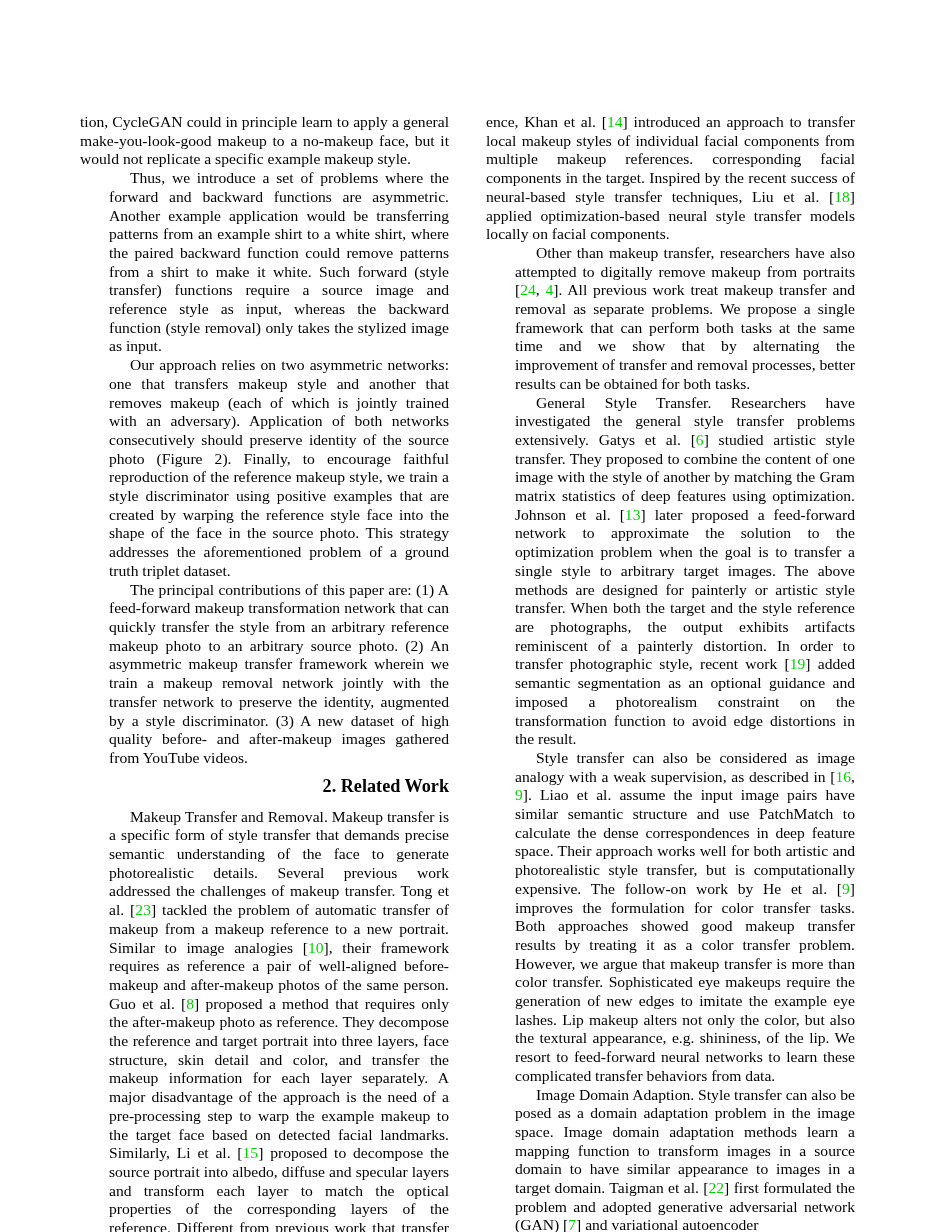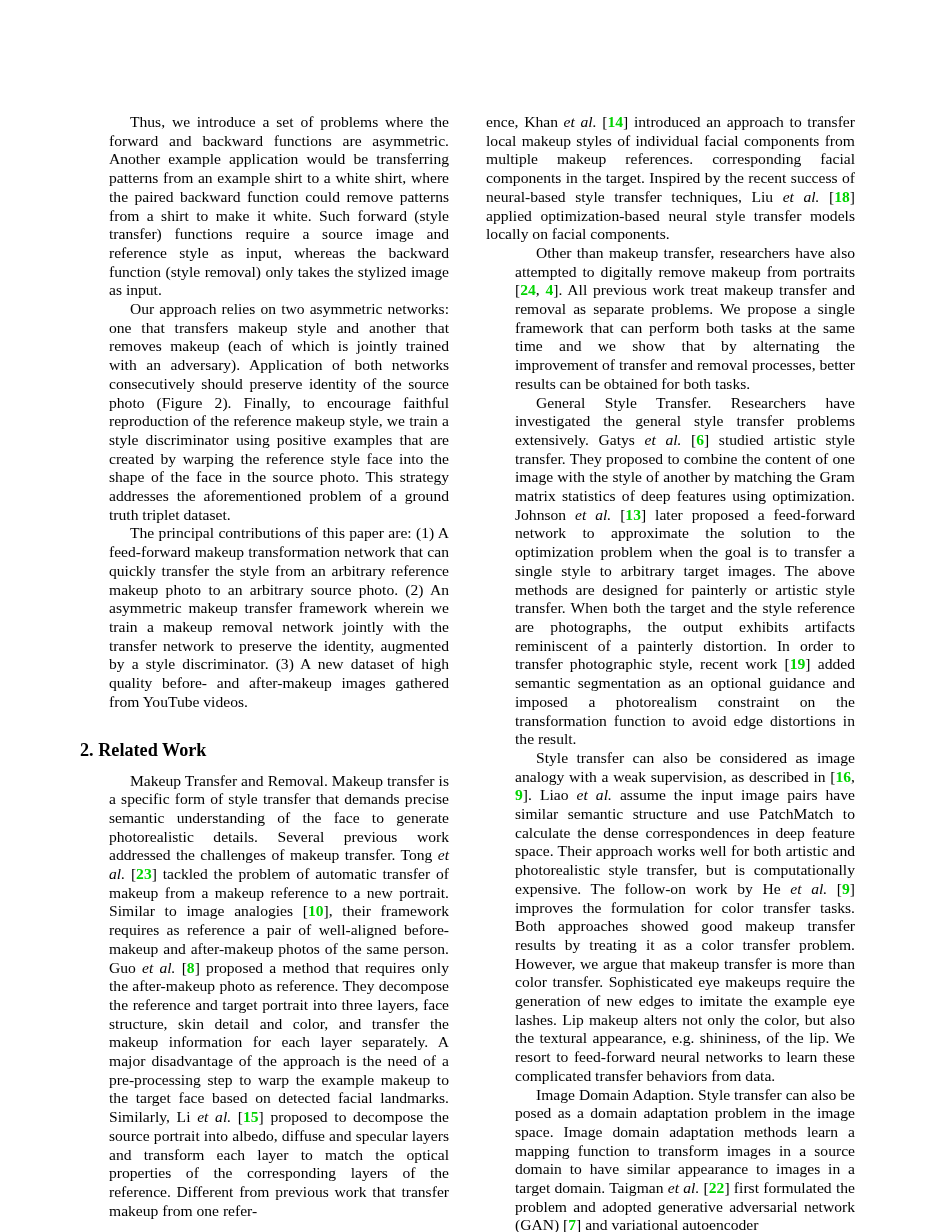--- a/index.html
+++ b/index.html
@@ -30,37 +30,37 @@
   p.para {
     margin: 0;
     padding: 0;
   }
   p.para.indent { text-indent: 21px; margin-left: 29px; }
 
   h2.section-heading {
     font-size: 18.2px;
     line-height: 20px;
     font-weight: bold;
-    margin: 28px 0 12px 0;
-    text-align: left;
+    margin: 8px 0 12px 0;
+    text-align: right;
   }
 
-  .seg-i { font-style: italic; }
+  .seg-i { }
   .seg-b { font-weight: normal; }
   .seg-cite {
     color: var(--cite-color, #00d400);
     cursor: pointer;
-    font-weight: bold;
   }
 </style>
 </head>
 <body>
 
 <div class="page">
   <div class="column col-left">
+      <p class="para"><span>tion, CycleGAN could in principle learn to apply a general make-you-look-good makeup to a no-makeup face, but it would not replicate a specific example makeup style.</span></p>
       <p class="para indent"><span>Thus, we introduce a set of problems where the forward and backward functions are asymmetric. Another example application would be transferring patterns from an example shirt to a white shirt, where the paired backward function could remove patterns from a shirt to make it white. Such forward (style transfer) functions require a source image and reference style as input, whereas the backward function (style removal) only takes the stylized image as input.</span></p>
       <p class="para indent"><span>Our approach relies on two asymmetric networks: one that transfers makeup style and another that removes makeup (each of which is jointly trained with an adversary). Application of both networks consecutively should preserve identity of the source photo (Figure 2). Finally, to encourage faithful reproduction of the reference makeup style, we train a style discriminator using positive examples that are created by warping the reference style face into the shape of the face in the source photo. This strategy addresses the aforementioned problem of a ground truth triplet dataset.</span></p>
       <p class="para indent"><span>The principal contributions of this paper are: (1) A feed-forward makeup transformation network that can quickly transfer the style from an arbitrary reference makeup photo to an arbitrary source photo. (2) An asymmetric makeup transfer framework wherein we train a makeup removal network jointly with the transfer network to preserve the identity, augmented by a style discriminator. (3) A new dataset of high quality before- and after-makeup images gathered from YouTube videos.</span></p>
       <h2 class="section-heading">2. Related Work</h2>
       <p class="para indent"><span class="seg-b">Makeup Transfer and Removal.</span><span> Makeup transfer is a specific form of style transfer that demands precise semantic understanding of the face to generate photorealistic details. Several previous work addressed the challenges of makeup transfer. Tong </span><span class="seg-i">et al.</span><span> [</span><span class="seg-cite">23</span><span>] tackled the problem of automatic transfer of makeup from a makeup reference to a new portrait. Similar to image analogies [</span><span class="seg-cite">10</span><span>], their framework requires as reference a pair of well-aligned before-makeup and after-makeup photos of the same person. Guo </span><span class="seg-i">et al.</span><span> [</span><span class="seg-cite">8</span><span>] proposed a method that requires only the after-makeup photo as reference. They decompose the reference and target portrait into three layers, face structure, skin detail and color, and transfer the makeup information for each layer separately. A major disadvantage of the approach is the need of a pre-processing step to warp the example makeup to the target face based on detected facial landmarks. Similarly, Li </span><span class="seg-i">et al.</span><span> [</span><span class="seg-cite">15</span><span>] proposed to decompose the source portrait into albedo, diffuse and specular layers and transform each layer to match the optical properties of the corresponding layers of the reference. Different from previous work that transfer makeup from one refer-</span></p>
     </div>
   <div class="column col-right">
       <p class="para"><span>ence, Khan </span><span class="seg-i">et al.</span><span> [</span><span class="seg-cite">14</span><span>] introduced an approach to transfer local makeup styles of individual facial components from multiple makeup references. corresponding facial components in the target. Inspired by the recent success of neural-based style transfer techniques, Liu </span><span class="seg-i">et al.</span><span> [</span><span class="seg-cite">18</span><span>] applied optimization-based neural style transfer models locally on facial components.</span></p>
       <p class="para indent"><span>Other than makeup transfer, researchers have also attempted to digitally remove makeup from portraits [</span><span class="seg-cite">24</span><span>, </span><span class="seg-cite">4</span><span>]. All previous work treat makeup transfer and removal as separate problems. We propose a single framework that can perform both tasks at the same time and we show that by alternating the improvement of transfer and removal processes, better results can be obtained for both tasks.</span></p>
       <p class="para indent"><span class="seg-b">General Style Transfer.</span><span> Researchers have investigated the general style transfer problems extensively. Gatys </span><span class="seg-i">et al.</span><span> [</span><span class="seg-cite">6</span><span>] studied artistic style transfer. They proposed to combine the content of one image with the style of another by matching the Gram matrix statistics of deep features using optimization. Johnson </span><span class="seg-i">et al.</span><span> [</span><span class="seg-cite">13</span><span>] later proposed a feed-forward network to approximate the solution to the optimization problem when the goal is to transfer a single style to arbitrary target images. The above methods are designed for painterly or artistic style transfer. When both the target and the style reference are photographs, the output exhibits artifacts reminiscent of a painterly distortion. In order to transfer photographic style, recent work [</span><span class="seg-cite">19</span><span>] added semantic segmentation as an optional guidance and imposed a photorealism constraint on the transformation function to avoid edge distortions in the result.</span></p>

